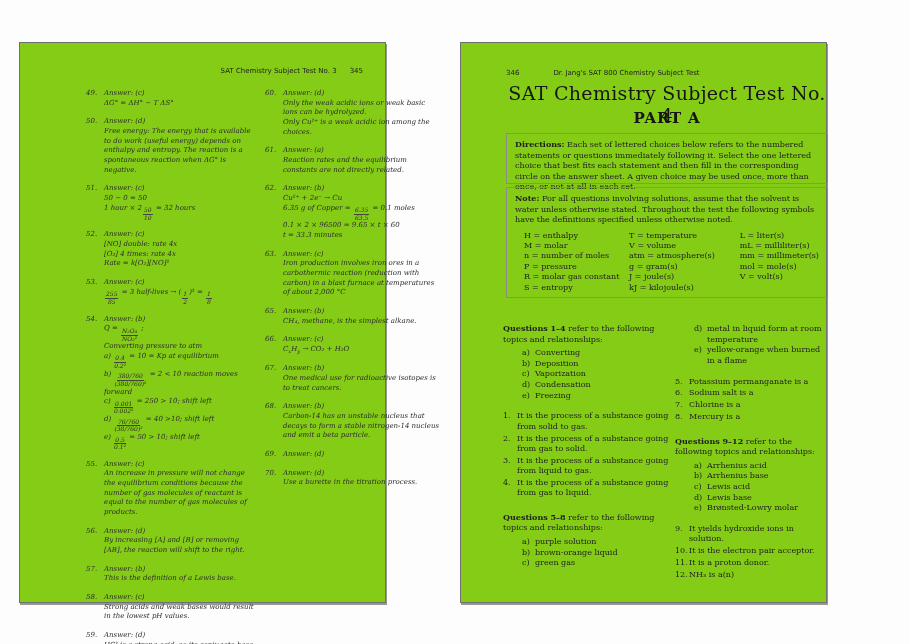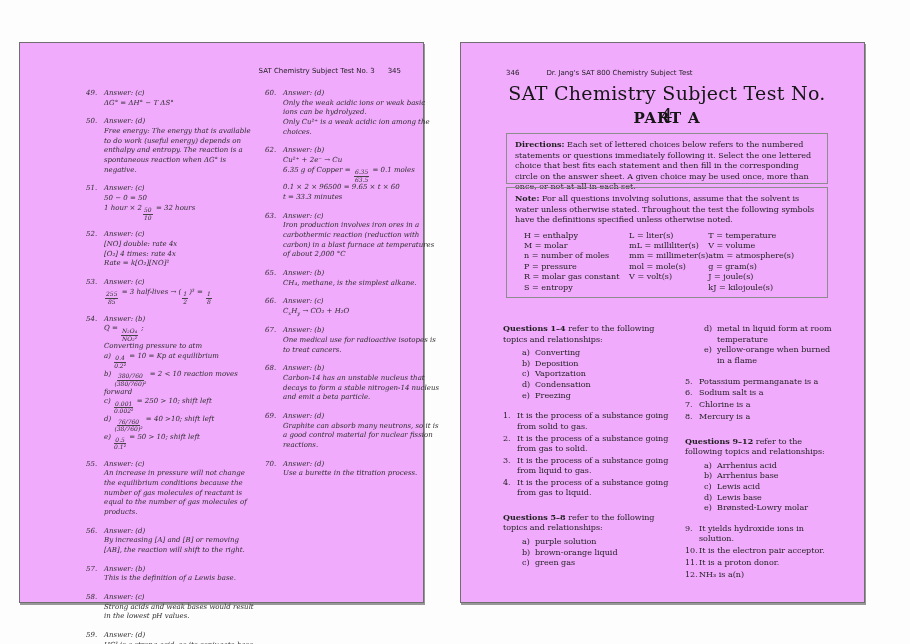--- a/index.html
+++ b/index.html
@@ -3,22 +3,22 @@
 <meta charset="utf-8">
 <style>
   html,body{margin:0;padding:0;}
   body{
     width:910px;height:644px;position:relative;
     background:#fdfdfd;
     font-family:"DejaVu Serif",serif;
     color:#222;
   }
   .page{
-    position:absolute;top:42px;width:405px;height:561px;
-    background:#f0abfc;
+    position:absolute;top:42px;width:367px;height:561px;
+    background:#84cc16;
     border:1px solid #6f6f6f;
     box-shadow:1px 2px 0 rgba(70,70,70,.55);
     box-sizing:border-box;
   }
   .page-left{left:19px;}
   .page-right{left:460px;}
 
   
   .lp-header{
     position:absolute;top:24px;left:0;right:22px;
@@ -37,21 +37,21 @@
   .frac{
     display:inline-flex;flex-direction:column;align-items:center;
     vertical-align:-0.45em;line-height:1.1;font-size:6px;margin:0 1px;
   }
   .frac .fn{border-bottom:0.6px solid #444;padding:0 1px;}
   sub{font-size:0.72em;}
 
   
   .rp-header{
     position:absolute;top:26px;left:45px;
-    display:flex;gap:27px;
+    display:flex;gap:34px;
     font-family:"DejaVu Sans",sans-serif;font-size:7px;color:#1e1e1e;
   }
   .rp-title{
     position:absolute;top:39px;left:45px;width:322px;
     text-align:center;font-size:19px;color:#161616;letter-spacing:.3px;
   }
   .rp-part{
     position:absolute;top:66px;left:45px;width:322px;
     text-align:center;font-size:15px;font-weight:bold;letter-spacing:.8px;color:#161616;
   }
@@ -64,21 +64,21 @@
   .box-note{top:144px;height:111px;}
   .box b{font-weight:bold;}
   .symbols{display:flex;padding-left:9px;margin-top:5px;}
   .sym-col{line-height:1.3;}
   .sym-col-1{width:112px;}
   .sym-col-2{width:118px;}
   .sym-row{white-space:nowrap;}
 
   .qcols{
     position:absolute;top:280px;left:42px;
-    display:flex;gap:14px;font-size:8px;color:#1f1f1f;justify-content:flex-end;
+    display:flex;gap:4px;font-size:8px;color:#1f1f1f;justify-content:flex-end;
   }
   .qcol-1{width:168px;}
   .qcol-2{width:155px;}
   .q-heading{line-height:1.32;margin-bottom:3px;}
   .q-heading b{font-weight:bold;}
   .q-choices{margin:1px 0 10px 19px;}
   .q-choice{display:flex;line-height:1.33;}
   .q-letter{width:13px;flex:none;}
   .q-choice-text{flex:1;}
   .q-items{margin-bottom:13px;}
@@ -216,20 +216,27 @@
     <div class="ans-col2" id="ans-col-2">
         <div class="ans-item">
           <span class="ans-num">60.</span>
           <div class="ans-body">
             <div class="ans-line">Answer: (d)</div>
             <div class="ans-line">Only the weak acidic ions or weak basic ions can be hydrolyzed.</div>
             <div class="ans-line">Only Cu²⁺ is a weak acidic ion among the choices.</div>
           </div>
         </div>
         <div class="ans-item">
+          <span class="ans-num">61.</span>
+          <div class="ans-body">
+            <div class="ans-line">Answer: (a)</div>
+            <div class="ans-line">Reaction rates and the equilibrium constants are not directly related.</div>
+          </div>
+        </div>
+        <div class="ans-item">
           <span class="ans-num">62.</span>
           <div class="ans-body">
             <div class="ans-line">Answer: (b)</div>
             <div class="ans-line">Cu²⁺ + 2e⁻  → Cu</div>
             <div class="ans-line">6.35 g of Copper = <span class="frac">
                 <span class="fn">6.35</span>
                 <span class="fd">63.5</span>
               </span> = 0.1 moles</div>
             <div class="ans-line">0.1 × 2 × 96500 = 9.65 × t × 60</div>
             <div class="ans-line">t = 33.3 minutes</div>
@@ -267,21 +274,20 @@
           <span class="ans-num">68.</span>
           <div class="ans-body">
             <div class="ans-line">Answer: (b)</div>
             <div class="ans-line">Carbon-14 has an unstable nucleus that decays to form a stable nitrogen-14 nucleus and emit a beta particle.</div>
           </div>
         </div>
         <div class="ans-item">
           <span class="ans-num">69.</span>
           <div class="ans-body">
             <div class="ans-line">Answer: (d)</div>
-            <div class="ans-line">Graphite can absorb many neutrons, so it is a good control material for nuclear fission reactions.</div>
           </div>
         </div>
         <div class="ans-item">
           <span class="ans-num">70.</span>
           <div class="ans-body">
             <div class="ans-line">Answer: (d)</div>
             <div class="ans-line">Use a burette in the titration process.</div>
           </div>
         </div>
       </div>
@@ -308,35 +314,35 @@
     </div>
     <div class="symbols" id="symbols">
         <div class="sym-col sym-col-1">
           <div class="sym-row">H = enthalpy</div>
           <div class="sym-row">M = molar</div>
           <div class="sym-row">n = number of moles</div>
           <div class="sym-row">P = pressure</div>
           <div class="sym-row">R = molar gas constant</div>
           <div class="sym-row">S = entropy</div>
         </div>
-        <div class="sym-col sym-col-3">
-          <div class="sym-row">L = liter(s)</div>
-          <div class="sym-row">mL = milliliter(s)</div>
-          <div class="sym-row">mm = millimeter(s)</div>
-          <div class="sym-row">mol = mole(s)</div>
-          <div class="sym-row">V = volt(s)</div>
-        </div>
         <div class="sym-col sym-col-2">
           <div class="sym-row">T = temperature</div>
           <div class="sym-row">V = volume</div>
           <div class="sym-row">atm = atmosphere(s)</div>
           <div class="sym-row">g = gram(s)</div>
           <div class="sym-row">J = joule(s)</div>
           <div class="sym-row">kJ = kilojoule(s)</div>
         </div>
+        <div class="sym-col sym-col-3">
+          <div class="sym-row">L = liter(s)</div>
+          <div class="sym-row">mL = milliliter(s)</div>
+          <div class="sym-row">mm = millimeter(s)</div>
+          <div class="sym-row">mol = mole(s)</div>
+          <div class="sym-row">V = volt(s)</div>
+        </div>
       </div>
   </div>
 
   <div class="qcols">
     <div class="qcol-1" id="q-col-1">
         <div class="q-heading"><b>Questions 1–4</b><span> refer to the following topics and relationships:</span></div>
         <div class="q-choices">
           <div class="q-choice">
             <span class="q-letter">a)</span>
             <span class="q-choice-text">Converting</span>

